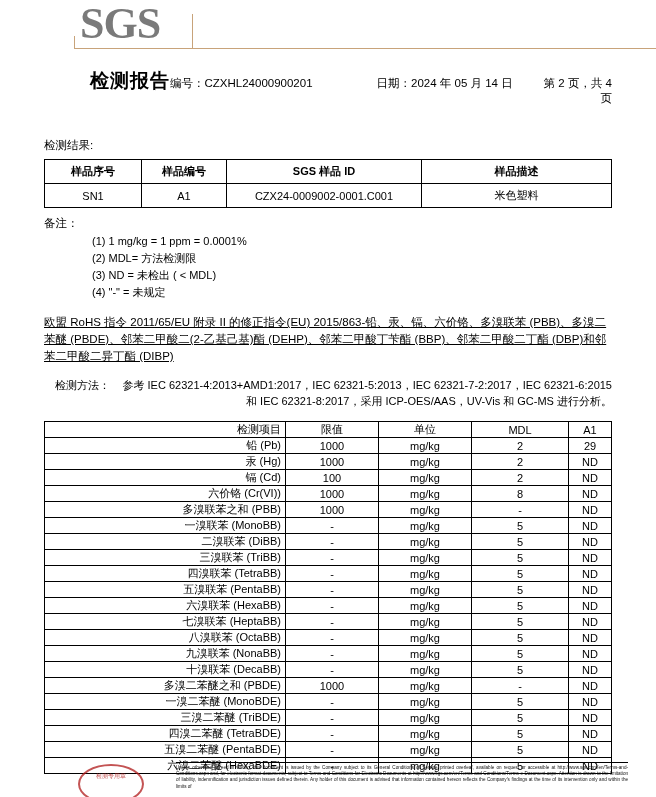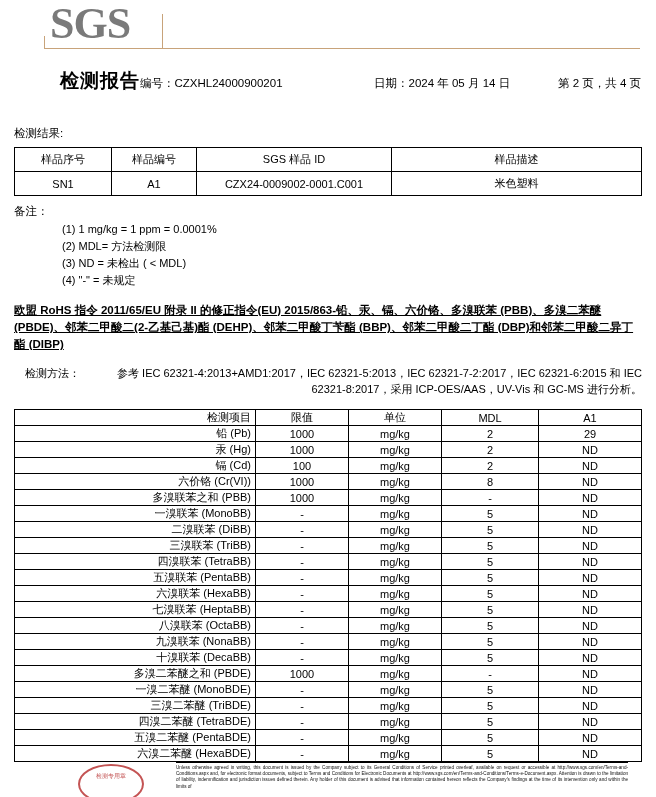--- a/index.html
+++ b/index.html
@@ -13,21 +13,21 @@
     font-family: "Liberation Sans", sans-serif;
     color: #000;
     position: relative;
     overflow: hidden;
   }
   .page {
     position: relative;
     width: 656px;
     height: 698px;
     box-sizing: border-box;
-    padding: 0 14px;
+    padding: 0 44px;
   }
 
   
   .logo-block {
     position: relative;
     height: 58px;
   }
   .sgs-logo {
     position: absolute;
     left: 36px;
@@ -104,21 +104,21 @@
     width: 100%;
     margin-top: 6px;
     font-size: 11px;
   }
   table.grid th, table.grid td {
     border: 1px solid #000;
     text-align: center;
     padding: 3px 2px;
   }
   table.grid th {
-    font-weight: normal;
+    font-weight: bold;
     margin-top: 14px;
   }
   .sample-table td, .sample-table th { height: 17px; }
   .col-sn { width: 92px; }
   .col-num { width: 80px; }
   .col-id { width: 190px; }
 
   
   .notes-title {
     font-size: 11.5px;
@@ -128,21 +128,21 @@
     margin: 2px 0 0 48px;
     font-size: 11px;
     line-height: 16px;
   }
   .notes div { margin-bottom: 1px; }
 
   
   .rohs {
     margin-top: 14px;
     font-size: 11.5px;
-    font-weight: bold;
+    font-weight: normal;
     line-height: 17px;
     text-decoration: underline;
   }
   .method {
     margin-top: 12px;
     font-size: 11px;
     line-height: 16px;
     display: flex;
     text-align: right;
   }

